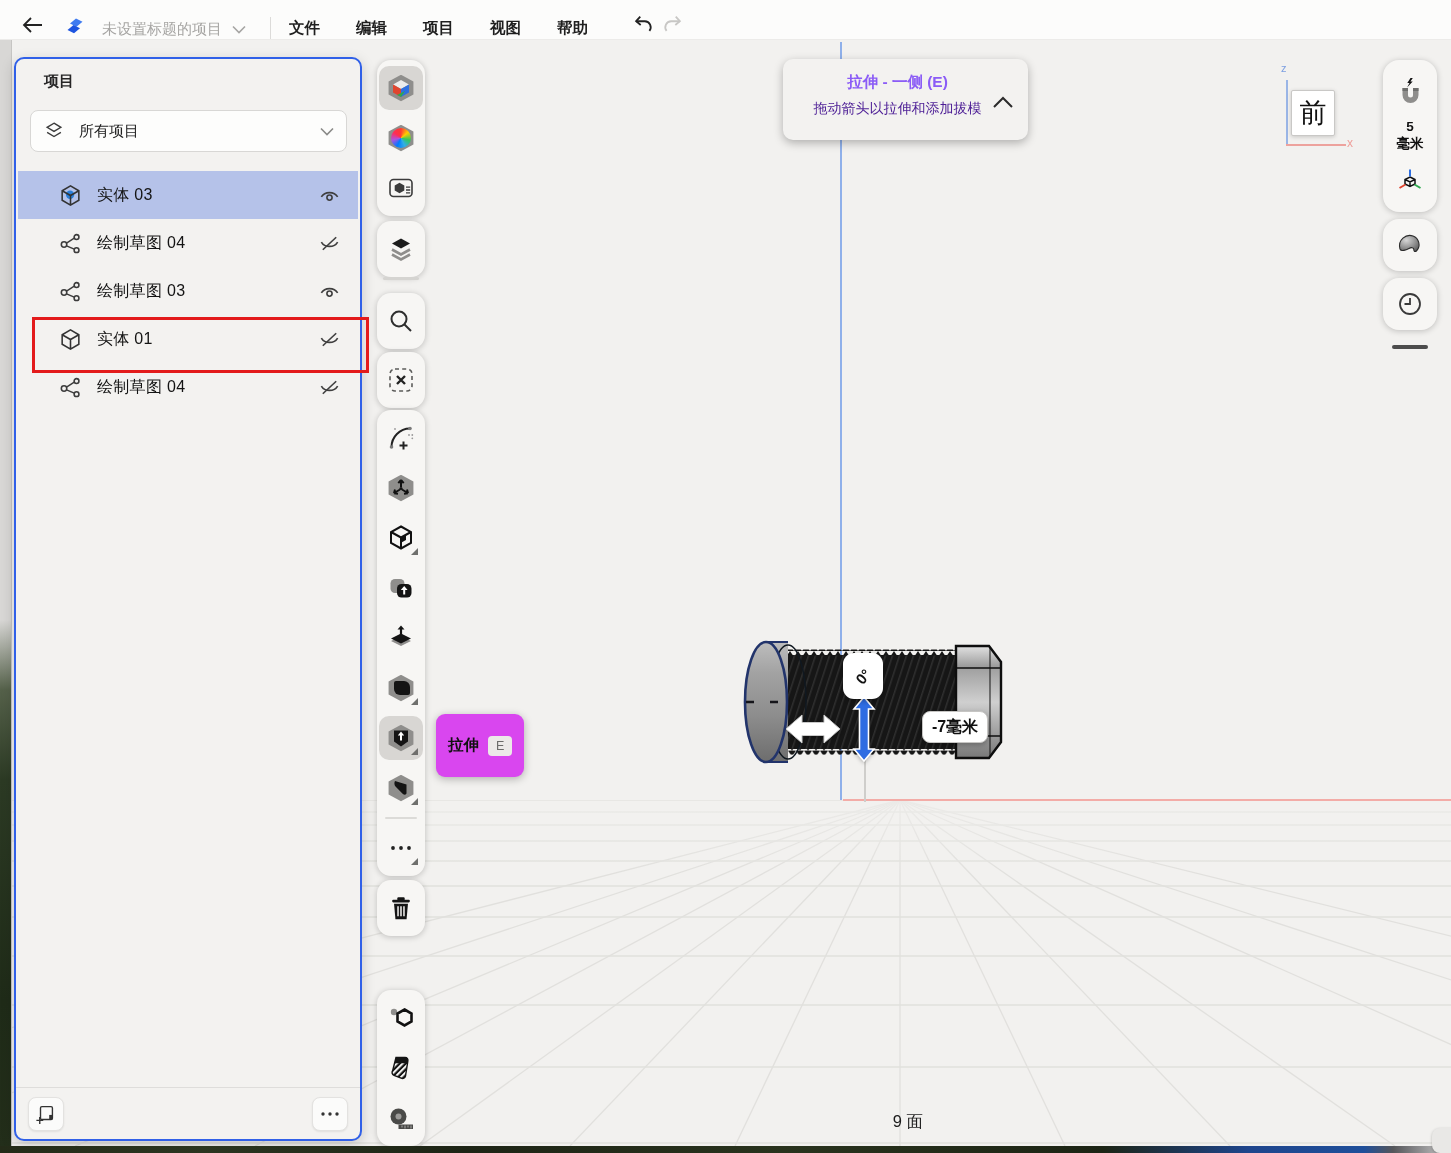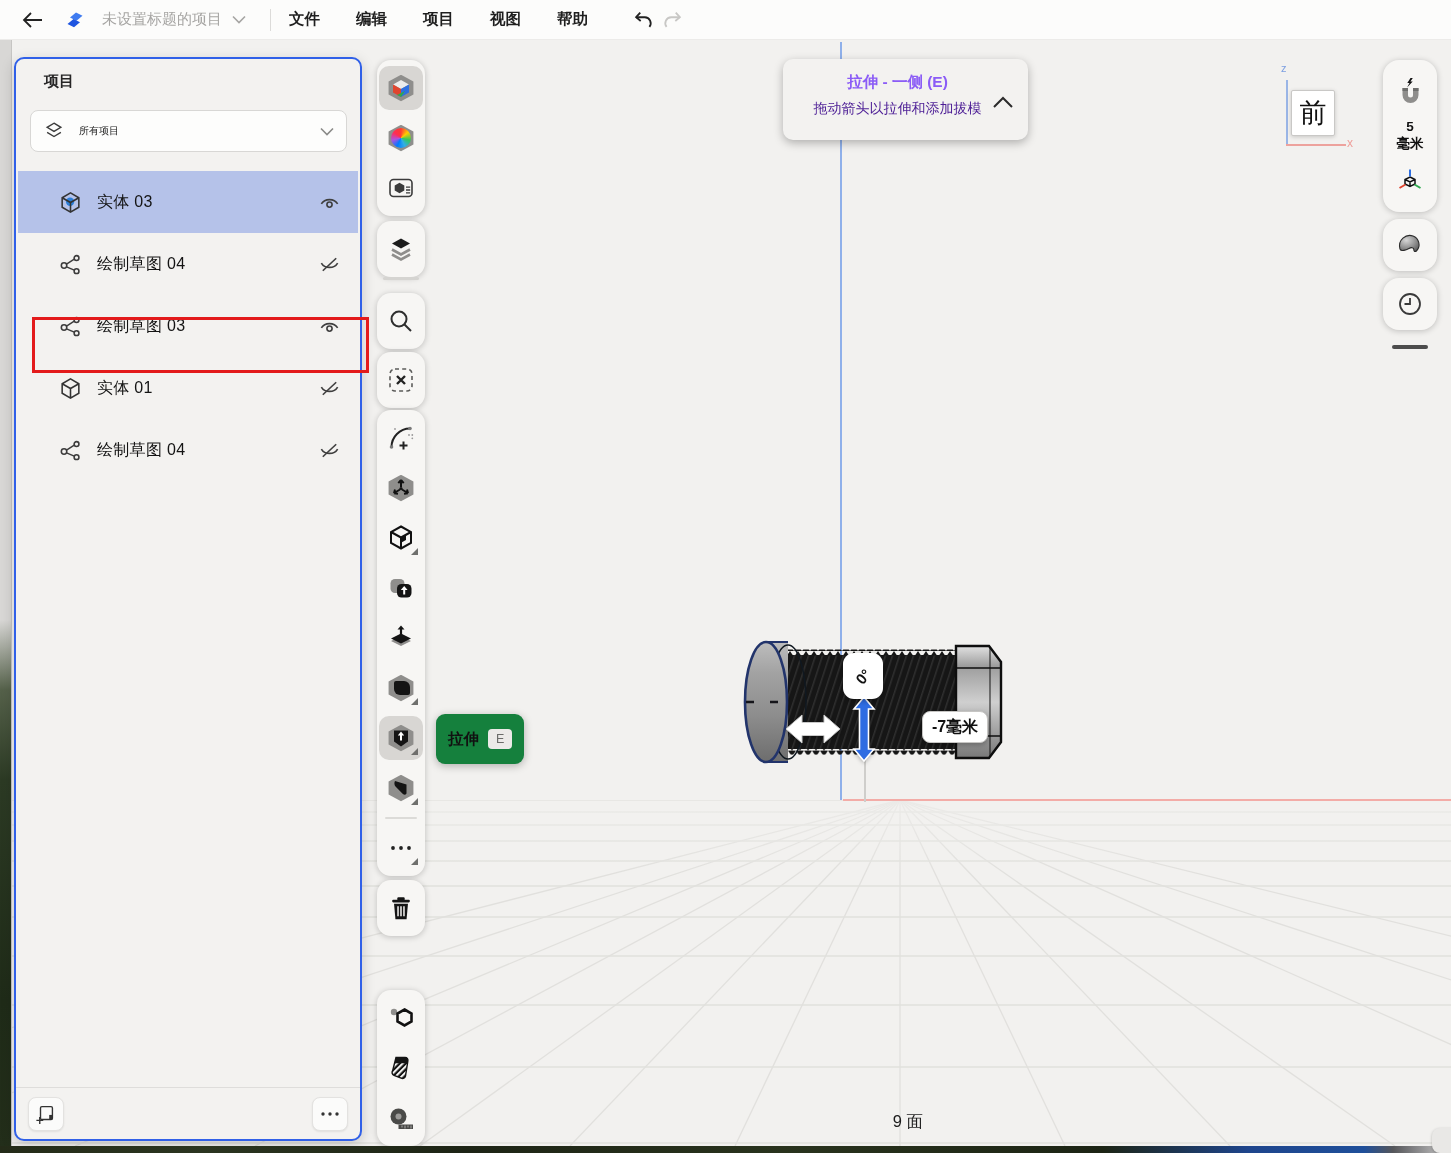--- a/index.html
+++ b/index.html
@@ -1,21 +1,21 @@
 <!DOCTYPE html>
 <html><head>
 <meta charset="utf-8">
 <style>
   * { margin:0; padding:0; box-sizing:border-box; }
   html,body { width:1451px; height:1153px; overflow:hidden;
     font-family:"Liberation Sans","DejaVu Sans",sans-serif; background:#f2f1ef; }
 
   
   #menubar { position:absolute; left:0; top:0; width:1451px; height:40px; background:#fcfcfb;
-    border-bottom:1px solid #ecebe9; display:flex; align-items:center; z-index:40; }
+    border-bottom:1px solid #ecebe9; display:flex; align-items:flex-end; z-index:40; }
   #back-btn { margin-left:18px; width:28px; height:28px; display:flex; align-items:center; justify-content:center; cursor:pointer; }
   #logo { margin-left:16px; width:26px; height:26px; }
   #title-group { margin-left:14px; display:flex; align-items:center; color:#a6a5a3; font-size:15px; }
   #title-group .chev { margin-left:10px; }
   #menu-divider { width:1px; height:22px; background:#dcdbd9; margin:0 0 0 24px; }
   .menu-item { padding:0 18px; font-size:15.5px; color:#1f1f1f; cursor:pointer;font-weight:bold; }
   #undo-btn,#redo-btn { width:30px; height:30px; display:flex; align-items:center; justify-content:center; cursor:pointer; }
   #undo-btn { margin-left:22px; }
 
   
@@ -57,23 +57,23 @@
   #gizmo-face { position:absolute; left:16px; top:30px; width:44px; height:46px; background:#fff;
     border:1px solid #c9c8c6; box-shadow:0 1px 4px rgba(0,0,0,.18); border-radius:2px;
     display:flex; align-items:center; justify-content:center; font-size:27px; color:#111; cursor:pointer; }
 
   
   #sidebar { position:absolute; left:14px; top:57px; width:348px; height:1084px; background:#f3f2f0;
     border:2px solid #3060e8; border-radius:10px; box-shadow:0 4px 14px rgba(0,0,0,.18); z-index:20; }
   #sidebar-header { position:absolute; left:28px; top:13px; font-size:15px; font-weight:600; color:#262626; }
   #project-filter { position:absolute; left:14px; top:51px; width:317px; height:42px; background:#fdfdfc;
     border:1px solid #d8d7d5; border-radius:8px; display:flex; align-items:center; padding:0 12px; cursor:pointer; }
-  #project-filter .lbl { margin-left:14px; font-size:10px; color:#222; flex:1; }
+  #project-filter .lbl { margin-left:14px; font-size:15px; color:#222; flex:1; }
   #rows { position:absolute; left:2px; top:112px; right:2px; }
-  .row { height:62px; display:flex; align-items:center; padding-left:40px; padding-right:16px; cursor:pointer; }
+  .row { height:48px; display:flex; align-items:center; padding-left:40px; padding-right:16px; cursor:pointer; }
   .row.selected { background:#b5c2e9; }
   .row .lbl { margin-left:14px; font-size:16px; color:#141414; flex:1; letter-spacing:.3px; }
   .row .vis { width:26px; height:26px; display:flex; align-items:center; justify-content:center; cursor:pointer; }
   #red-annotation { position:absolute; left:16px; top:258px; width:337px; height:56px;
     border:3px solid #e31b1b; z-index:5; pointer-events:none; }
   #sidebar-footer { position:absolute; left:0; bottom:0; width:100%; height:52px; border-top:1px solid #dedddb;
     display:flex; align-items:center; justify-content:space-between; padding:0 12px; }
   .footer-btn { width:36px; height:34px; background:#fbfbfa; border:1px solid #e3e2e0; border-radius:8px;
     display:flex; align-items:center; justify-content:center; cursor:pointer; box-shadow:0 1px 2px rgba(0,0,0,.08); }
 
@@ -89,21 +89,21 @@
   .tb-divider { width:32px; height:2px; background:#dcdbd8; border-radius:1px; margin:4px 0; }
   #float-divider { position:absolute; left:383px; top:277px; width:36px; height:3px; background:#d5d4d1;
     border-radius:2px; z-index:22; }
   .hexbg { width:27px; height:27px; background:#8f8e8c;
     clip-path:polygon(50% 1%, 96% 26%, 96% 74%, 50% 99%, 4% 74%, 4% 26%);
     display:flex; align-items:center; justify-content:center; }
   .colorwheel { width:20px; height:20px; border-radius:50%;
     background:conic-gradient(#ff3b30,#ffcc00,#34c759,#32ade6,#007aff,#af52de,#ff2d55,#ff3b30); }
 
   
-  #extrude-tooltip { position:absolute; left:436px; top:714px; height:50px; background:#15803d; border-radius:9px;
+  #extrude-tooltip { position:absolute; left:436px; top:714px; height:63px; background:#d946ef; border-radius:9px;
     box-shadow:0 2px 8px rgba(0,0,0,.28); display:flex; align-items:center; padding:0 12px; z-index:25; }
   #extrude-tooltip .lbl { font-size:15.5px; font-weight:bold; color:#111; }
   #extrude-tooltip .key { margin-left:9px; background:#eceae8; color:#6b6b69; border-radius:4px;
     font-size:12.5px; padding:3px 8px; }
 
   
   .rpanel { position:absolute; left:1383px; width:54px; background:#f7f6f4; border-radius:16px;
     box-shadow:0 1px 6px rgba(0,0,0,.22); display:flex; flex-direction:column; align-items:center; z-index:22; }
   #rp1 { top:60px; height:152px; justify-content:space-between; padding:9px 0; }
   #rp2 { top:219px; height:52px; justify-content:center; }

